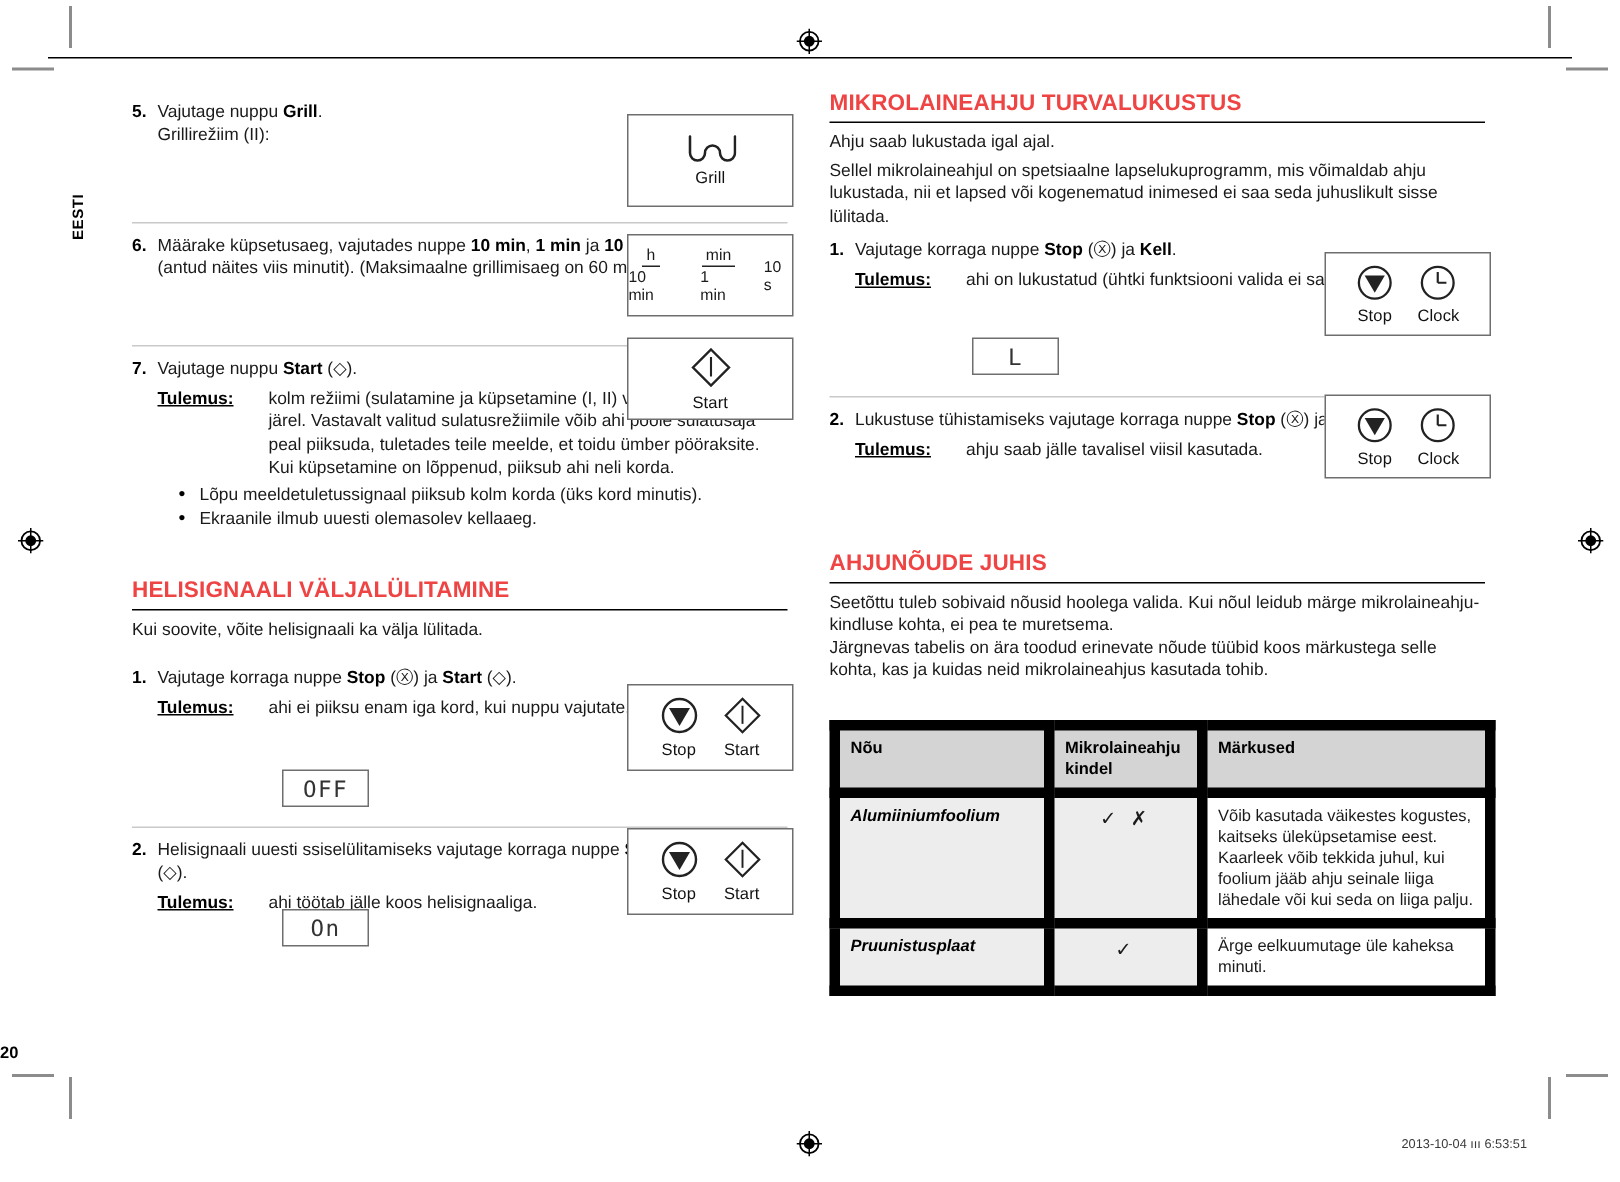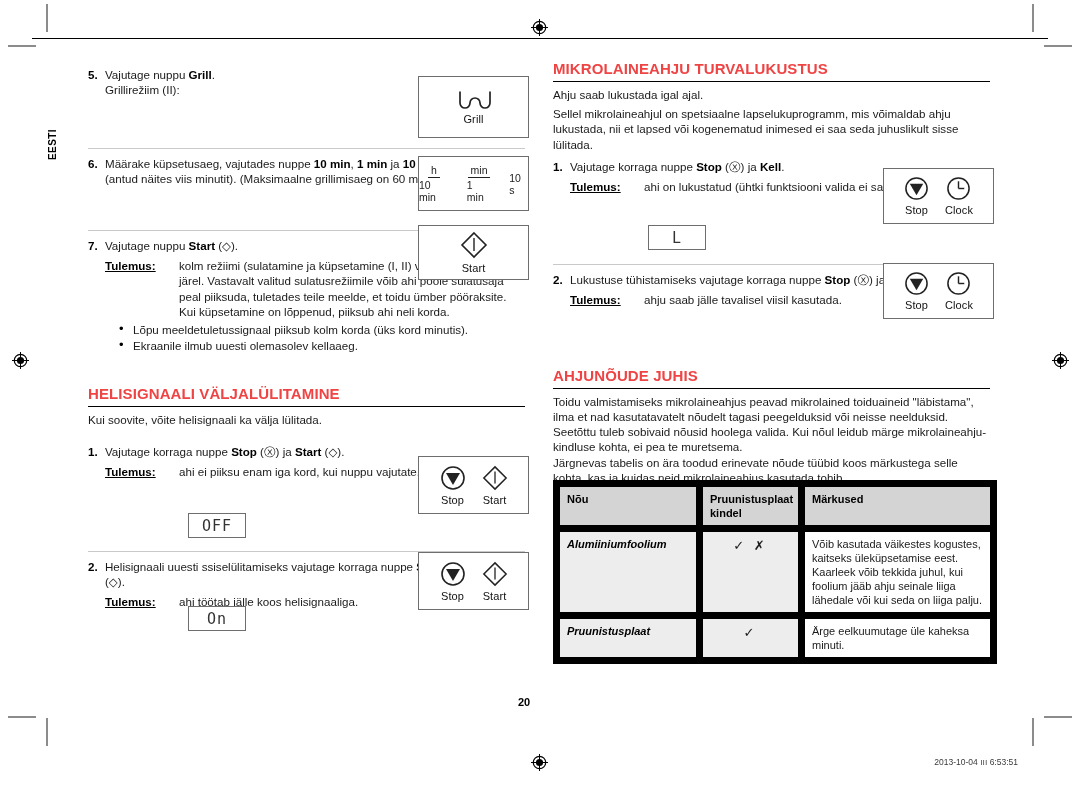--- a/index.html
+++ b/index.html
@@ -252,21 +252,20 @@
     font-size: 13px;
     padding-top: 7px;
     letter-spacing: 3px;
   }
 
   
   .folio {
     position: absolute;
     left: 0;
     width: 1048px;
-    text-align: center;
     font-size: 11px;
     font-weight: bold;
     color: #000;
   }
   .footer-left, .footer-right {
     position: absolute;
     font-size: 8.5px;
     color: #3a3a3a;
     white-space: nowrap;
   }
@@ -503,21 +502,20 @@
           <div class="result-row">
             <div class="result-label">Tulemus:</div>
             <div class="result-text">ahju saab jälle tavalisel viisil kasutada.</div>
           </div>
         </div>
       </div>
     </div>
 
     <div style="margin-top:26px;">
       <h2 class="sect">AHJUNÕUDE JUHIS</h2>
-      <p class="body">Toidu valmistamiseks mikrolaineahjus peavad mikrolained toiduaineid "läbistama", ilma et nad kasutatavatelt nõudelt tagasi peegelduksid või neisse neelduksid.</p>
       <p class="body">Seetõttu tuleb sobivaid nõusid hoolega valida. Kui nõul leidub märge mikrolaineahju-kindluse kohta, ei pea te muretsema.</p>
       <p class="body">Järgnevas tabelis on ära toodud erinevate nõude tüübid koos märkustega selle kohta, kas ja kuidas neid mikrolaineahjus kasutada tohib.</p>
     </div>
   </div>
 
   <div class="keybox" style="left:883px; top:168px; width:111px; height:56px;">
     <div class="key">
       <span class="key-glyph">
         <svg width="25" height="25" viewBox="0 0 26 26">
           <circle cx="13" cy="13" r="11" fill="none" stroke="#222" stroke-width="1.6"></circle>
@@ -564,21 +562,21 @@
 
   <table class="tbl" style="left:553px; top:480px; width:437px;">
     <colgroup>
       <col style="width:143px;">
       <col style="width:102px;">
       <col style="width:192px;">
     </colgroup>
     <thead>
       <tr>
         <th>Nõu</th>
-        <th>Pruunistusplaat kindel</th>
+        <th>Mikrolaineahju kindel</th>
         <th>Märkused</th>
       </tr>
     </thead>
     <tbody>
       <tr>
         <td class="name">Alumiiniumfoolium</td>
         <td class="mark">✓ ✗</td>
         <td class="notes">Võib kasutada väikestes kogustes, kaitseks üleküpsetamise eest. Kaarleek võib tekkida juhul, kui foolium jääb ahju seinale liiga lähedale või kui seda on liiga palju.</td>
       </tr>
       <tr>

